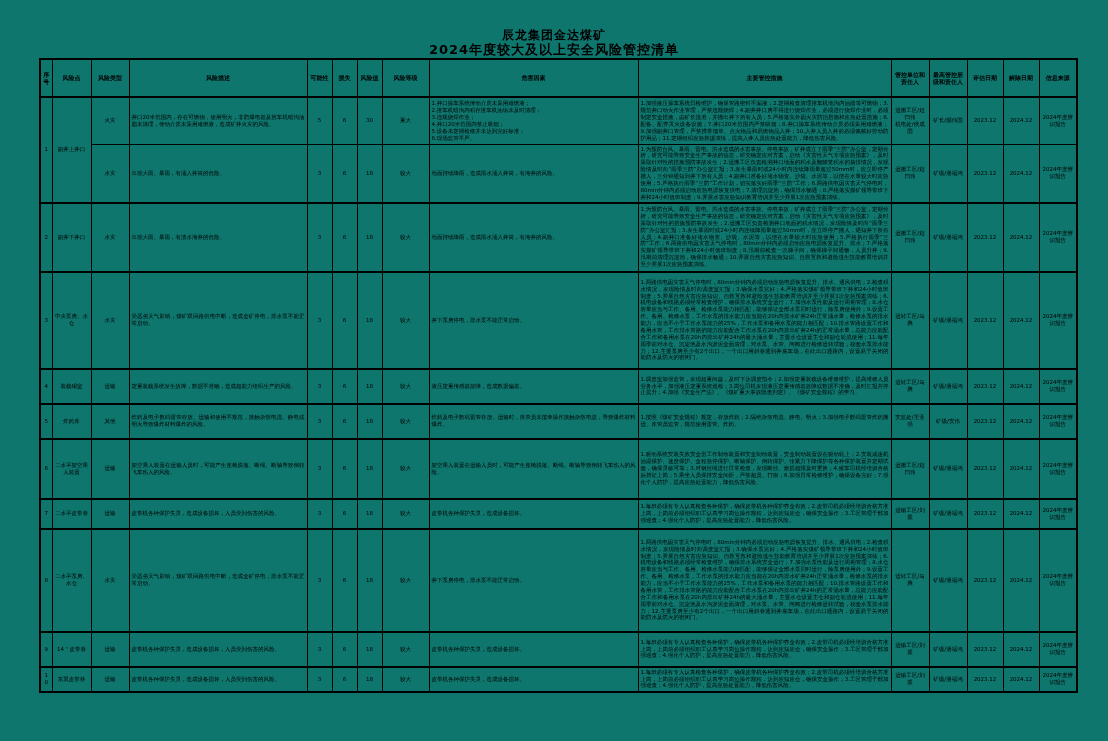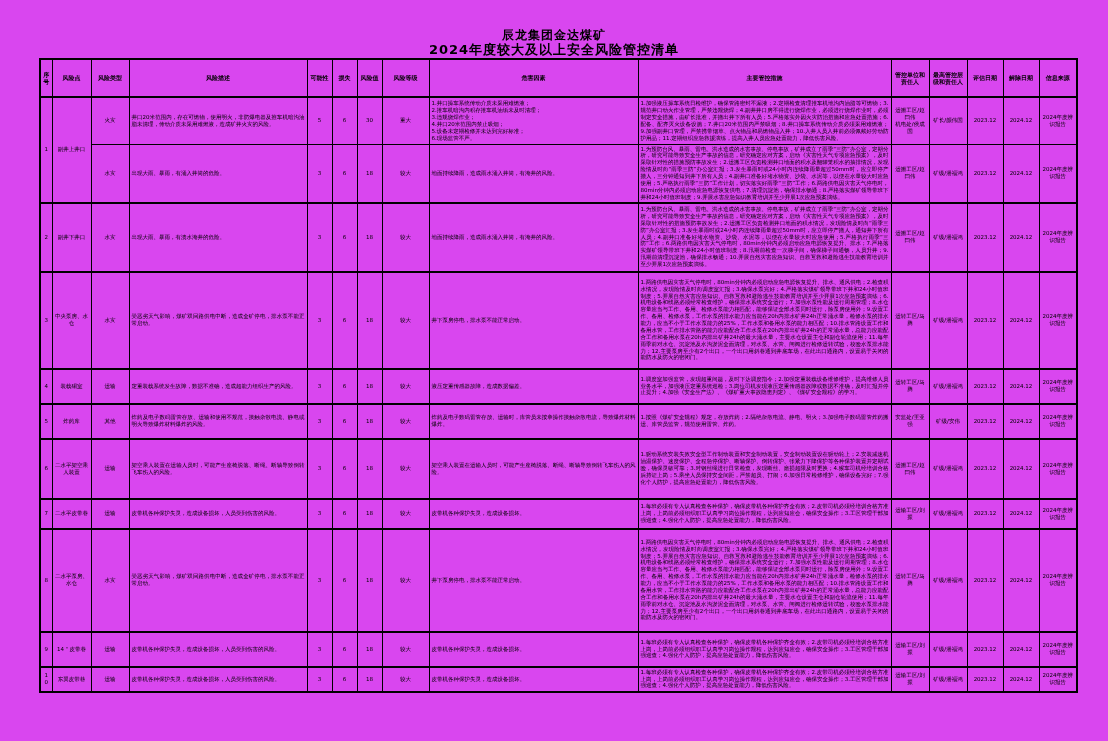--- a/index.html
+++ b/index.html
@@ -1,17 +1,17 @@
 <!DOCTYPE html>
 <html><head>
 <meta charset="utf-8">
 <style>
   html,body{margin:0;padding:0;background:#fff;}
   body{width:1108px;height:741px;font-family:"DejaVu Sans",sans-serif;color:#000;}
-  .page{position:relative;width:1108px;height:741px;overflow:hidden;background:#d946ef;}
+  .page{position:relative;width:1108px;height:741px;overflow:hidden;background:#0f766e;}
   .title1{position:absolute;top:27px;left:0;width:1108px;text-align:center;font-size:12px;font-weight:bold;letter-spacing:1px;}
   .title2{position:absolute;top:41px;left:0;width:1108px;text-align:center;font-size:13px;font-weight:bold;letter-spacing:1px;}
   table.risk{position:absolute;left:39px;top:58px;width:1037px;border-collapse:collapse;table-layout:fixed;border:2px solid #000;}
   th,td{border:1px solid #000;padding:1px 2px;font-size:5.5px;line-height:1.25;vertical-align:middle;overflow:hidden;word-break:break-all;}
   th{font-weight:bold;text-align:center;font-size:6px;line-height:1.2;padding:0 1px;}
   thead tr{height:38px;}
   thead th{border-bottom:2px solid #000;}
   .c{text-align:center;}
   .j{text-align:justify;}
   .pre{white-space:pre-line;}

